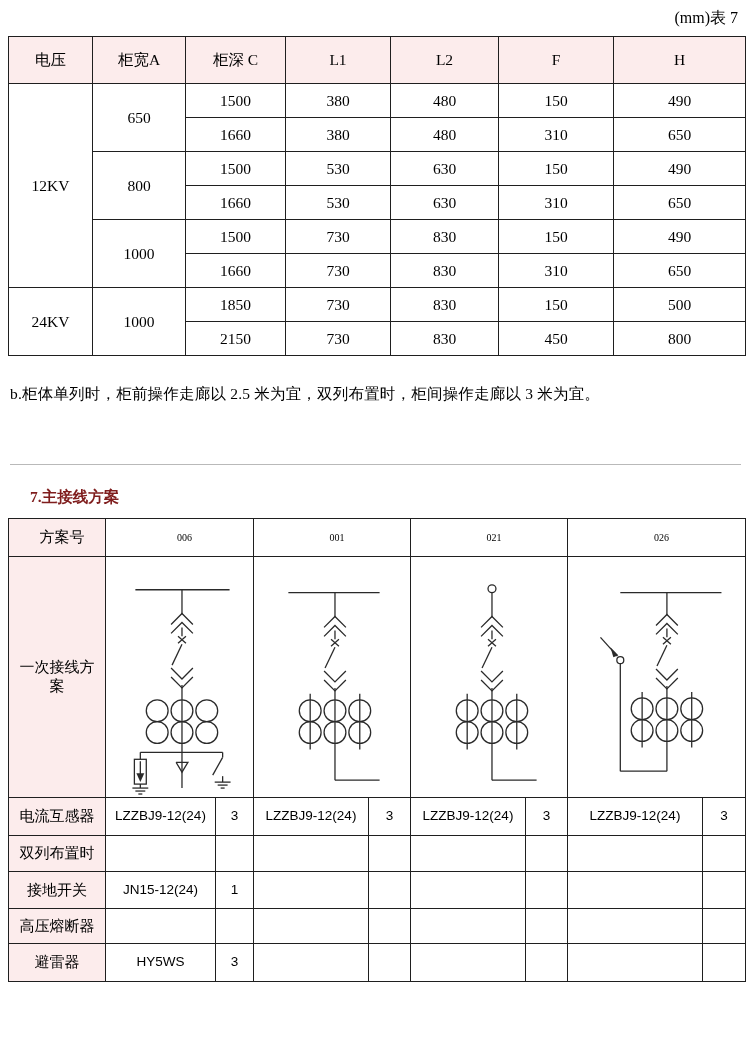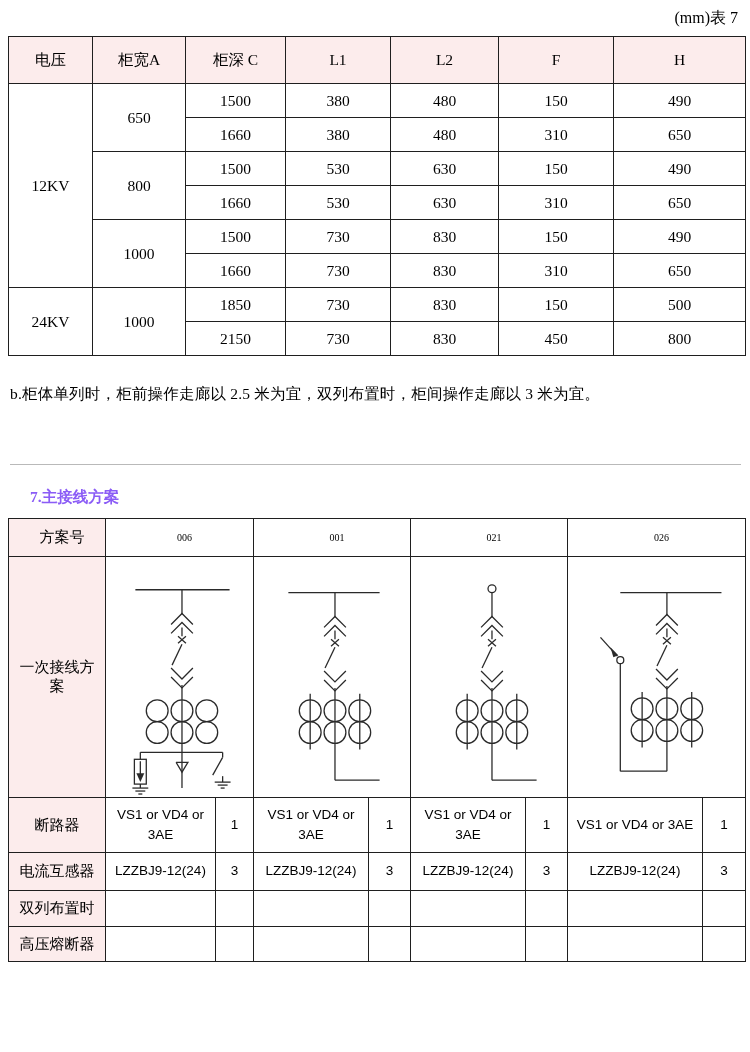--- a/index.html
+++ b/index.html
@@ -10,21 +10,21 @@
   .caption{position:absolute;top:8px;right:12px;font-size:16px;}
   table{border-collapse:collapse;table-layout:fixed;border-radius:9px;}
   td{border:1px solid #1f1f1f;text-align:center;vertical-align:middle;padding:0;overflow:hidden;}
   
   #t1{position:absolute;left:8px;top:36px;width:737px;}
   #t1 td{font-size:15.5px;height:33px;}
   #t1 tr.hdr td{background:#fcecec;height:46px;}
   
   .note{position:absolute;left:10px;top:384px;font-size:15.5px;letter-spacing:.2px;}
   .divider{position:absolute;left:10px;top:464px;width:731px;height:0;border-top:1px solid #b9b9b9;}
-  .sec-heading{position:absolute;left:30px;top:487px;font-size:15.5px;font-weight:bold;color:#8b5cf6;}
+  .sec-heading{position:absolute;left:30px;top:487px;font-size:15.5px;font-weight:bold;color:#7f1d1d;}
   
   #t2{position:absolute;left:8px;top:518px;width:737px;}
   #t2 td{font-size:15px;}
   #t2 .pink{background:#fcecec;}
   #t2 tr.hdr2 td{height:37px;padding-left:10px;}
   #t2 .scheme-no{font-family:Liberation Serif, serif;font-size:10px;}
   #t2 tr.diag td{height:240px;vertical-align:middle;}
   #t2 .rowlabel{background:#fcecec;font-size:15px;padding:0 4px;margin-left:40px;}
   #t2 .model,#t2 .qty{font-family:"Liberation Sans","DejaVu Sans",sans-serif;font-size:13.5px;line-height:1.5;}
   #t2 tr.r-cb td{height:54px;}
@@ -262,31 +262,20 @@
         <line x1="95" y1="141" x2="95" y2="215"></line>
         <line x1="28" y1="80" x2="45" y2="99"></line>
         <polygon class="fill" points="38,90 46,98 41,100"></polygon>
         <circle cx="48" cy="103" r="3.5"></circle>
         <line x1="48" y1="107" x2="48" y2="215"></line>
         <line x1="48" y1="215" x2="95" y2="215"></line>
       </svg>
     </td>
   </tr>
 
-  <tr class="r-cb">
-    <td class="rowlabel">断路器</td>
-    <td class="model">VS1 or VD4 or 3AE</td>
-    <td class="qty">1</td>
-    <td class="model">VS1 or VD4 or 3AE</td>
-    <td class="qty">1</td>
-    <td class="model">VS1 or VD4 or 3AE</td>
-    <td class="qty">1</td>
-    <td class="model">VS1 or VD4 or 3AE</td>
-    <td class="qty">1</td>
-  </tr>
   <tr class="r-ct">
     <td class="rowlabel">电流互感器</td>
     <td class="model">LZZBJ9-12(24)</td>
     <td class="qty">3</td>
     <td class="model">LZZBJ9-12(24)</td>
     <td class="qty">3</td>
     <td class="model">LZZBJ9-12(24)</td>
     <td class="qty">3</td>
     <td class="model">LZZBJ9-12(24)</td>
     <td class="qty">3</td>
@@ -295,25 +284,47 @@
     <td class="rowlabel">双列布置时</td>
     <td class="model"></td>
     <td class="qty"></td>
     <td class="model"></td>
     <td class="qty"></td>
     <td class="model"></td>
     <td class="qty"></td>
     <td class="model"></td>
     <td class="qty"></td>
   </tr>
+  <tr class="r-es">
+    <td class="rowlabel">接地开关</td>
+    <td class="model">JN15-12(24)</td>
+    <td class="qty">1</td>
+    <td class="model"></td>
+    <td class="qty"></td>
+    <td class="model"></td>
+    <td class="qty"></td>
+    <td class="model"></td>
+    <td class="qty"></td>
+  </tr>
   <tr class="r-fu">
     <td class="rowlabel">高压熔断器</td>
     <td class="model"></td>
     <td class="qty"></td>
     <td class="model"></td>
     <td class="qty"></td>
     <td class="model"></td>
     <td class="qty"></td>
     <td class="model"></td>
     <td class="qty"></td>
   </tr>
+  <tr class="r-ar">
+    <td class="rowlabel">避雷器</td>
+    <td class="model">HY5WS</td>
+    <td class="qty">3</td>
+    <td class="model"></td>
+    <td class="qty"></td>
+    <td class="model"></td>
+    <td class="qty"></td>
+    <td class="model"></td>
+    <td class="qty"></td>
+  </tr>
 </tbody>
   </table>
 
 </body></html>

